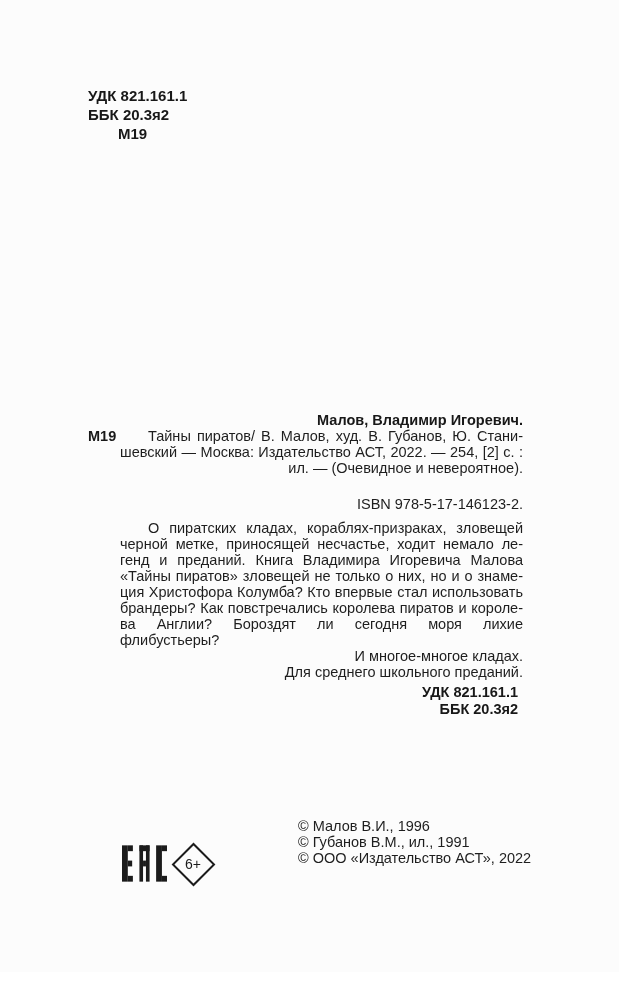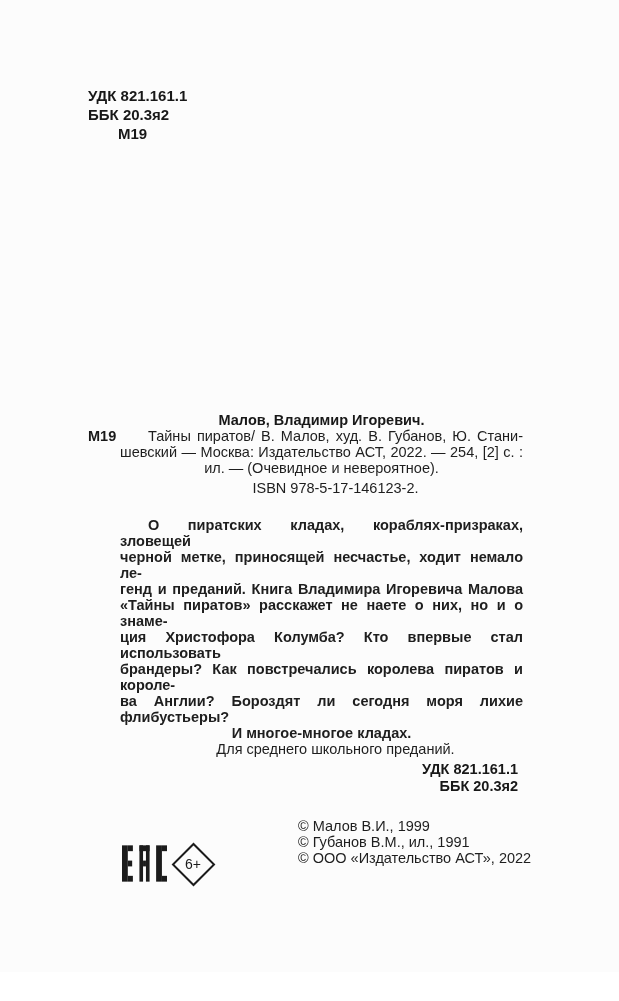--- a/index.html
+++ b/index.html
@@ -36,32 +36,32 @@
     width: 403px;
     font-size: 14.5px;
     line-height: 16px;
     color: #1e1e1e;
   }
   .card .jline {
     text-align: justify;
     text-align-last: justify;
     white-space: normal;
   }
-  .card .lline { text-align: center; }
+  .card .lline { text-align: right; }
   .card .indent { text-indent: 28px; }
   .margin-code {
     position: absolute;
     left: -32px;
     top: 16px;
     font-weight: bold;
     color: #181818;
   }
   .author-line { font-weight: bold; color: #181818; }
-  .isbn-line { margin-top: 4px; text-indent: 28px; }
-  .annotation { margin-top: 21px; font-weight: bold; }
+  .isbn-line { margin-top: 20px; text-indent: 28px; }
+  .annotation { margin-top: 8px; }
   .audience-line { text-indent: 28px; }
   .udc-bottom {
     margin-top: 4px;
     text-align: right;
     padding-right: 5px;
     font-weight: bold;
     line-height: 17px;
     color: #181818;
   }
 
@@ -126,21 +126,21 @@
     <div class="jline indent">Тайны пиратов/ В. Малов, худ. В. Губанов, Ю. Стани-</div>
     <div class="jline">шевский — Москва: Издательство АСТ, 2022. — 254, [2] с. :</div>
     <div class="lline">ил. — (Очевидное и невероятное).</div>
 
     <div class="isbn-line lline">ISBN 978-5-17-146123-2.</div>
 
     <div class="annotation">
       <div class="jline indent">О пиратских кладах, кораблях-призраках, зловещей</div>
       <div class="jline">черной метке, приносящей несчастье, ходит немало ле-</div>
       <div class="jline">генд и преданий. Книга Владимира Игоревича Малова</div>
-      <div class="jline">«Тайны пиратов» расскажет не наете о них, но и о знаме-</div>
+      <div class="jline">«Тайны пиратов» зловещей не только о них, но и о знаме-</div>
       <div class="jline">ция Христофора Колумба? Кто впервые стал использовать</div>
       <div class="jline">брандеры? Как повстречались королева пиратов и короле-</div>
       <div class="jline">ва Англии? Бороздят ли сегодня моря лихие флибустьеры?</div>
       <div class="lline">И многое-многое кладах.</div>
     </div>
 
     <div class="audience-line lline">Для среднего школьного преданий.</div>
 
     <div class="udc-bottom">
       <div>УДК 821.161.1</div>
@@ -168,18 +168,18 @@
       </g>
     </svg>
   </div>
 
   <div class="age-badge">
     <div class="age-diamond"></div>
     <span class="age-text">6+</span>
   </div>
 
   <div class="copyright-list">
-    <div>© Малов В.И., 1999</div>
+    <div>© Малов В.И., 1996</div>
     <div>© Губанов В.М., ил., 1991</div>
     <div>© ООО «Издательство АСТ», 2022</div>
   </div>
 
 </div>
 
 </body></html>

